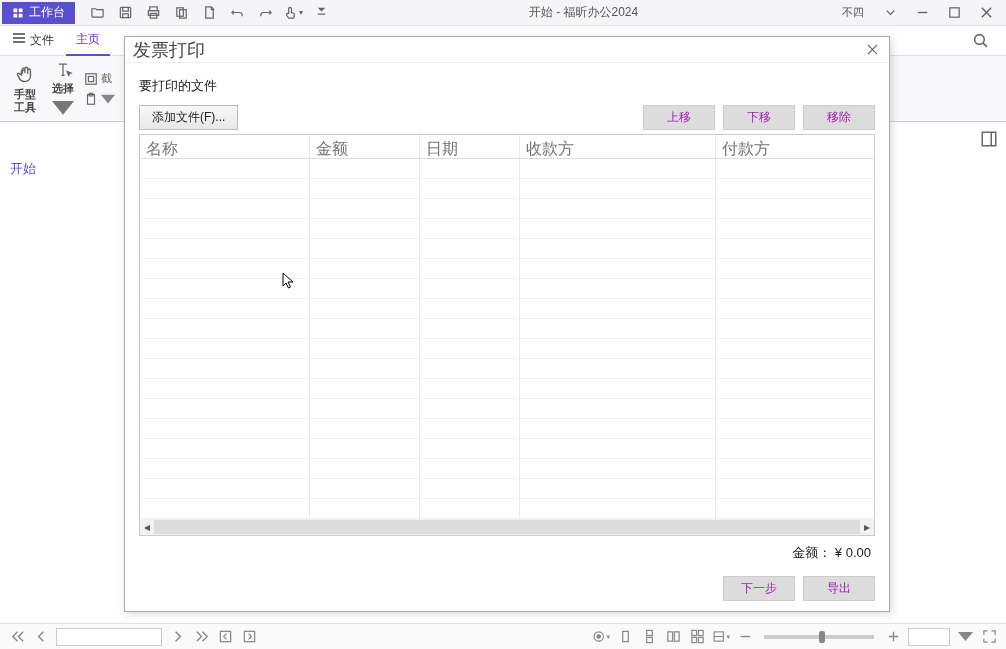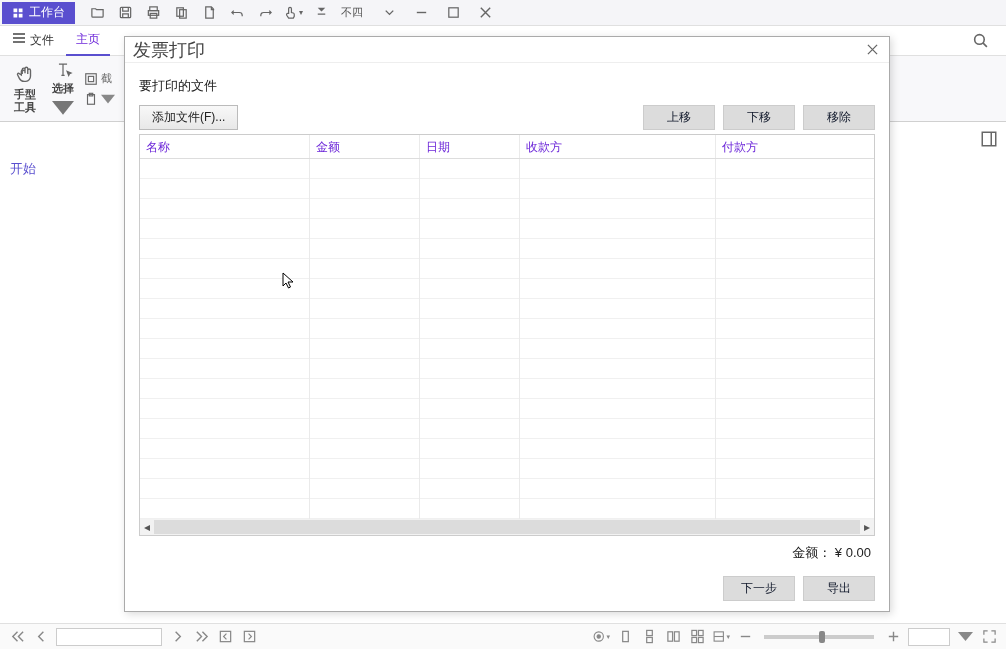--- a/index.html
+++ b/index.html
@@ -42,26 +42,26 @@
     .doc-tabs { position: absolute; left: 10px; top: 160px; color: #5a4fcf; font-size: 13px; }
     
     
     .dialog { position: absolute; left: 124px; top: 36px; width: 766px; height: 576px; background: #fff; border: 1px solid #aaa; box-shadow: 2px 2px 8px rgba(0,0,0,0.15); display: flex; flex-direction: column; }
     .dialog-title { height: 26px; display: flex; align-items: center; padding: 0 8px; border-bottom: 1px solid #eee; color: #444; font-size: 18px; }
     .dialog-close { margin-left: auto; width: 18px; height: 18px; display: flex; align-items: center; justify-content: center; color: #666; }
     .dialog-body { flex: 1; padding: 14px 14px 10px 14px; display: flex; flex-direction: column; }
     .dialog-label { font-size: 13px; color: #222; margin-bottom: 10px; }
     .button-row { display: flex; align-items: center; margin-bottom: 0; }
     .btn { border: 1px solid #bbb; background: linear-gradient(#f8f8f8,#e8e8e8); padding: 3px 12px; font-size: 12px; color: #222; min-width: 72px; text-align: center; }
-    .btn.disabled { background: #dcdcdc; color: #0f172a; border-color: #ccc; }
+    .btn.disabled { background: #dcdcdc; color: #a21caf; border-color: #ccc; }
     .btn-group-right { margin-left: auto; display: flex; gap: 8px; }
     
     .table-wrap { border: 1px solid #ccc; flex: 1; display: flex; flex-direction: column; margin-top: 4px; }
     .table-head { display: flex; height: 24px; border-bottom: 1px solid #ddd; background: #fff; }
-    .table-head div { border-right: 1px solid #eaeaea; padding: 4px 6px; font-size: 12px; color: #6d28d9; font-family: Liberation Serif, serif; }
+    .table-head div { border-right: 1px solid #eaeaea; padding: 4px 6px; font-size: 16px; color: #737373; font-family: Liberation Serif, serif; }
     .c1 { width: 170px; } .c2 { width: 110px; } .c3 { width: 100px; } .c4 { width: 196px; } .c5 { flex: 1; border-right: none !important; }
     .table-body { flex: 1; overflow: hidden; background: #fff; }
     .table-row { display: flex; height: 20px; border-bottom: 1px solid #f0f0f0; }
     .table-row div { border-right: 1px solid #eaeaea; height: 20px; }
     .table-scroll { height: 16px; background: #f2f2f2; display: flex; align-items: center; }
     .scroll-arrow { width: 14px; display: flex; align-items: center; justify-content: center; color: #555; }
     .scroll-track { flex: 1; height: 14px; background: #dcdcdc; }
     
     .total-row { text-align: right; padding: 8px 4px 4px; font-size: 13px; color: #222; }
     .dialog-footer { display: flex; justify-content: flex-end; gap: 8px; margin-top: 10px; }
@@ -137,20 +137,21 @@
           </svg>
           <span style="font-size:8px;margin-left:1px">▾</span>
         </div>
       <div class="titlebar-icon">
           <svg viewBox="0 0 16 16" fill="currentColor">
             <path d="M4 3h8l-4 4zM4 9h8v1.5H4z"></path>
           </svg>
         </div>
     </div>
   </div>
+  <div class="titlebar-center">开始 - 福昕办公2024</div>
   <div class="titlebar-right">
     <span class="user-info">不四</span>
     <div class="titlebar-icon">
         <svg viewBox="0 0 16 16" fill="none" stroke="currentColor" stroke-width="1.5">
           <path d="M4 6l4 4 4-4"></path>
         </svg>
       </div>
     <div class="titlebar-icon">
         <svg viewBox="0 0 16 16" stroke="currentColor" stroke-width="1.5">
           <path d="M3 8h10"></path>

